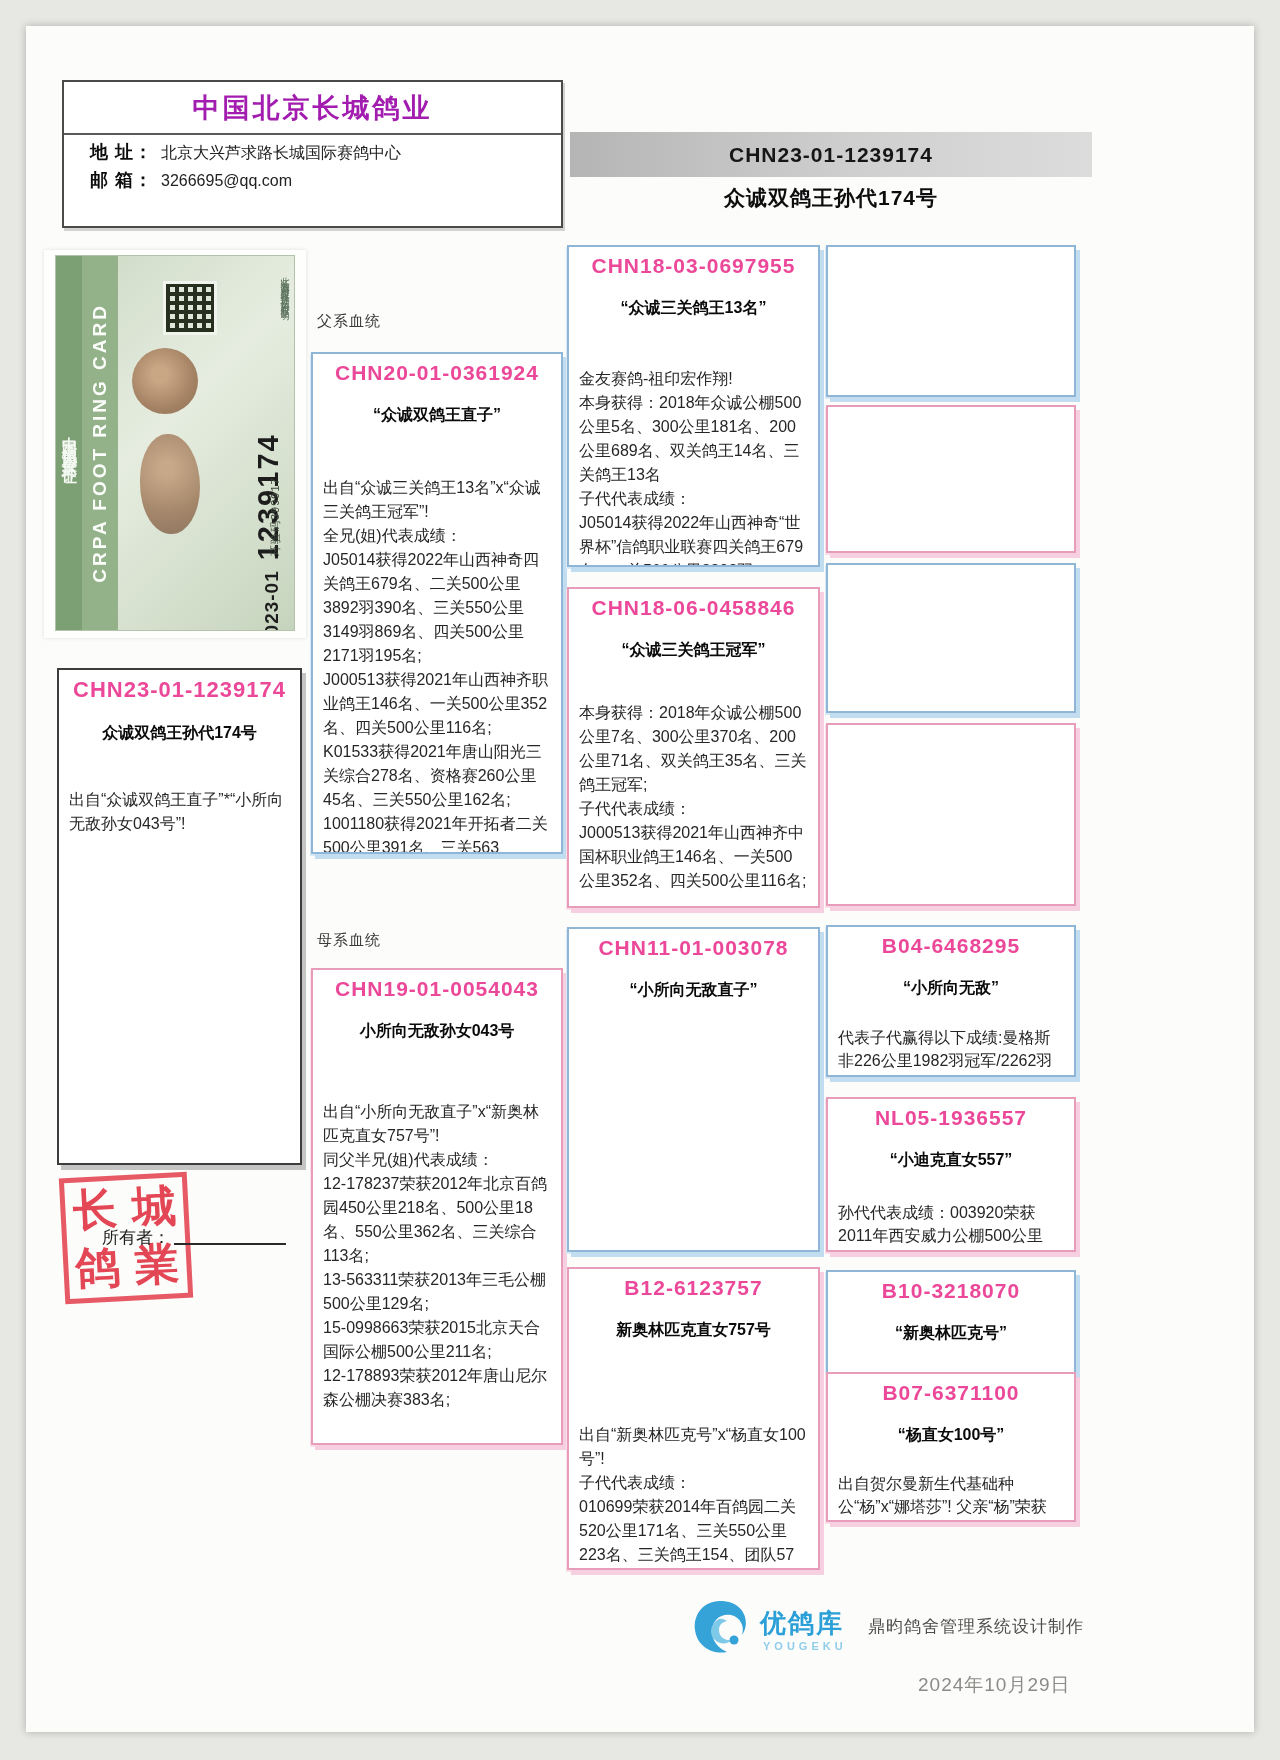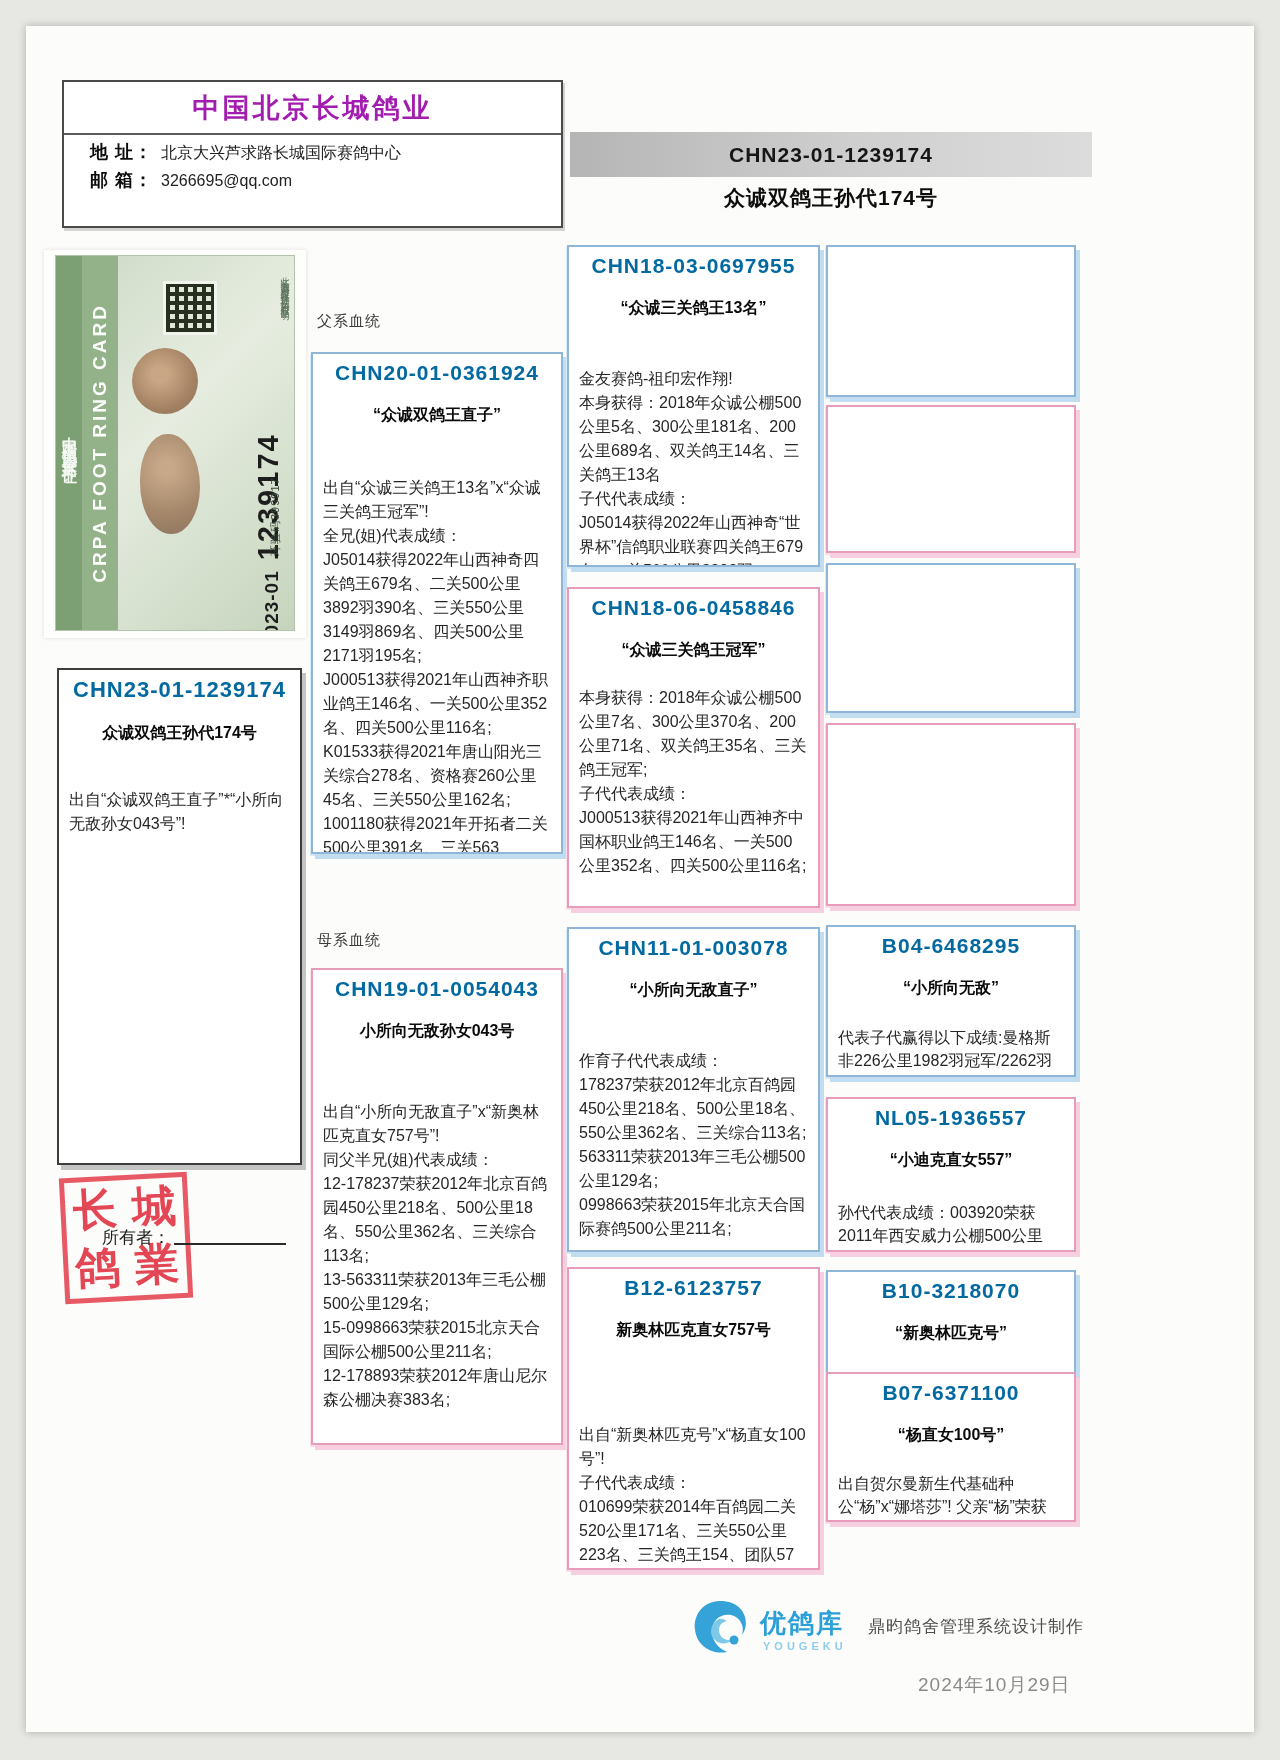--- a/index.html
+++ b/index.html
@@ -94,40 +94,40 @@
     font-size:9px;color:#59705a;letter-spacing:2px;height:330px;
   }
   
   .pbox{
     position:absolute;background:#fff;box-sizing:border-box;
     border:2px solid;padding:7px 10px;overflow:hidden;
   }
   .pbox.male{border-color:#8fb6d6;box-shadow:4px 5px 0 #c2ddf0,-1px 2px 0 #d8eaf6;}
   .pbox.female{border-color:#e79cba;box-shadow:4px 5px 0 #f6cfe1,-1px 2px 0 #fadeea;}
   .pbox.subject{border-color:#3d3d3d;box-shadow:4px 5px 0 #c4c4c2;}
-  .pbox .ptitle{text-align:center;font-size:21px;font-weight:bold;color:#0369a1;letter-spacing:1px;}
+  .pbox .ptitle{text-align:center;font-size:21px;font-weight:bold;color:#ec4899;letter-spacing:1px;}
   .pbox .psub{text-align:center;font-size:16px;font-weight:bold;color:#0a0a0a;margin-top:20px;}
   .pbox .body{
     white-space:pre-line;font-size:16px;line-height:1.5;color:#262626;text-align:left;
   }
   .bl-label{position:absolute;font-size:15px;color:#3a3a3a;letter-spacing:1px;}
   
   .subject-box{left:57px;top:668px;width:245px;height:497px;}
   .subject-box .ptitle{font-size:22px;}
   .subject-box .body{margin-top:44px;}
   .father-label{left:317px;top:312px;}
   .father-box{left:311px;top:352px;width:252px;height:502px;}
   .father-box .body{margin-top:50px;}
   .mother-label{left:317px;top:931px;}
   .mother-box{left:311px;top:968px;width:252px;height:477px;}
   .mother-box .body{margin-top:58px;}
   .gp1-box{left:567px;top:245px;width:253px;height:322px;}
   .gp1-box .body{margin-top:48px;}
   .gp2-box{left:567px;top:587px;width:253px;height:321px;}
-  .gp2-box .body{margin-top:25px;}
+  .gp2-box .body{margin-top:40px;}
   .gp3-box{left:567px;top:927px;width:253px;height:325px;}
   .gp3-box .body{margin-top:48px;}
   .gp4-box{left:567px;top:1267px;width:253px;height:303px;}
   .gp4-box .body{margin-top:82px;}
   .e1-box{left:826px;top:245px;width:250px;height:152px;}
   .e2-box{left:826px;top:405px;width:250px;height:148px;}
   .e3-box{left:826px;top:563px;width:250px;height:150px;}
   .e4-box{left:826px;top:723px;width:250px;height:183px;}
   .ggp1-box{left:826px;top:925px;width:250px;height:152px;}
   .ggp1-box .body{margin-top:28px;line-height:1.42;}
@@ -238,24 +238,20 @@
 <div class="pbox female gp2-box">
   <div class="ptitle">CHN18-06-0458846</div>
   <div class="psub">“众诚三关鸽王冠军”</div>
   <div class="body">本身获得：2018年众诚公棚500公里7名、300公里370名、200公里71名、双关鸽王35名、三关鸽王冠军;
 子代代表成绩：
 J000513获得2021年山西神齐中国杯职业鸽王146名、一关500公里352名、四关500公里116名;</div>
 </div>
 <div class="pbox male gp3-box">
   <div class="ptitle">CHN11-01-003078</div>
   <div class="psub">“小所向无敌直子”</div>
-  <div class="body">作育子代代表成绩：
-178237荣获2012年北京百鸽园450公里218名、500公里18名、550公里362名、三关综合113名;
-563311荣获2013年三毛公棚500公里129名;
-0998663荣获2015年北京天合国际赛鸽500公里211名;</div>
 </div>
 <div class="pbox female gp4-box">
   <div class="ptitle">B12-6123757</div>
   <div class="psub">新奥林匹克直女757号</div>
   <div class="body">出自“新奥林匹克号”x“杨直女100号”!
 子代代表成绩：
 010699荣获2014年百鸽园二关520公里171名、三关550公里223名、三关鸽王154、团队57名;
 0005092荣获2015年百鸽园三关550公里310名、三关综合</div>
 </div>
 

